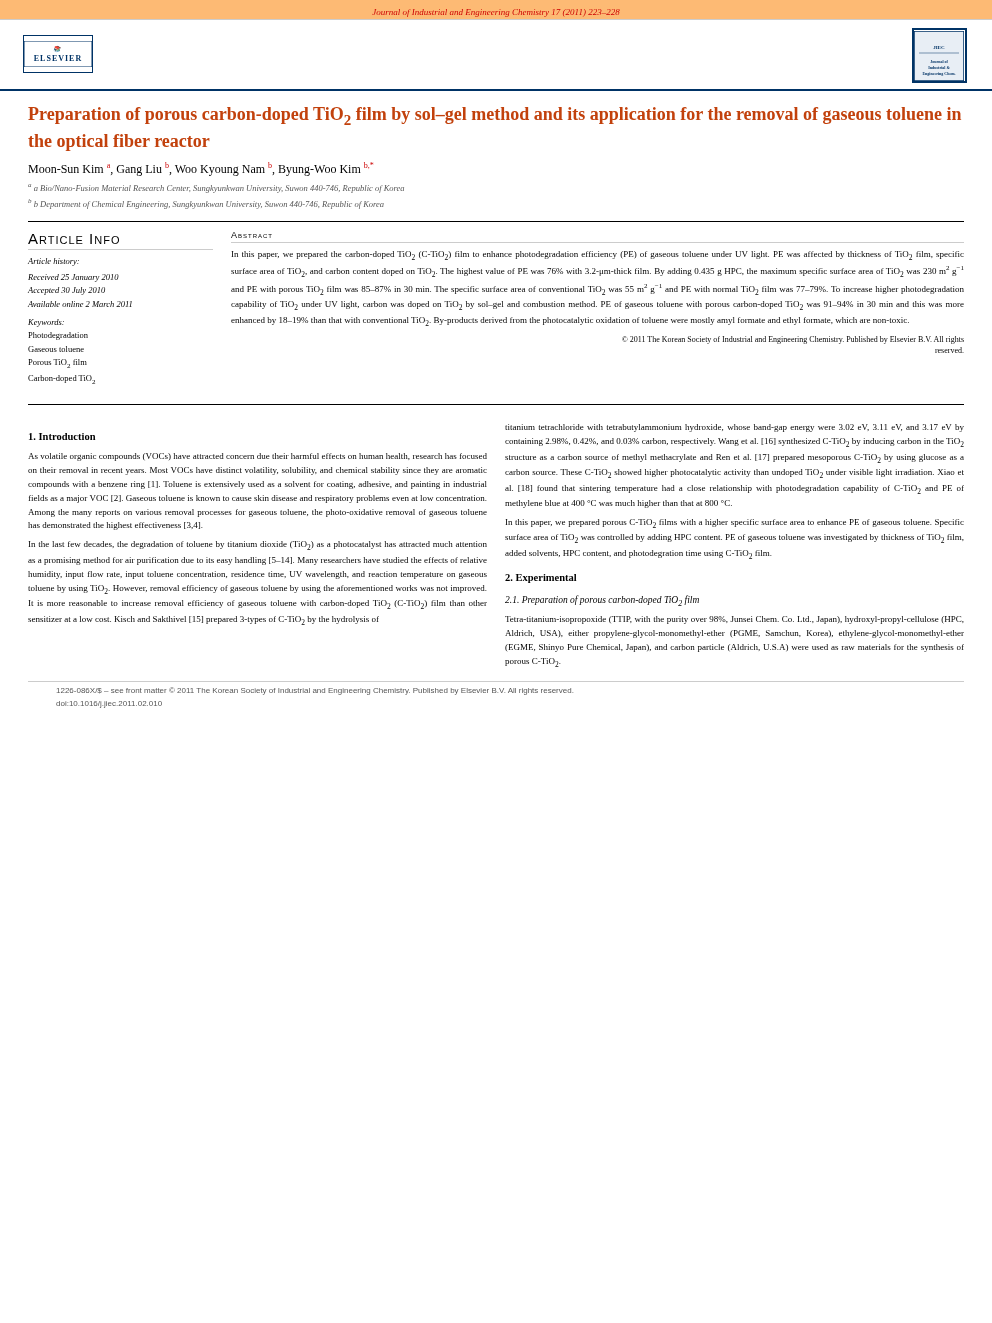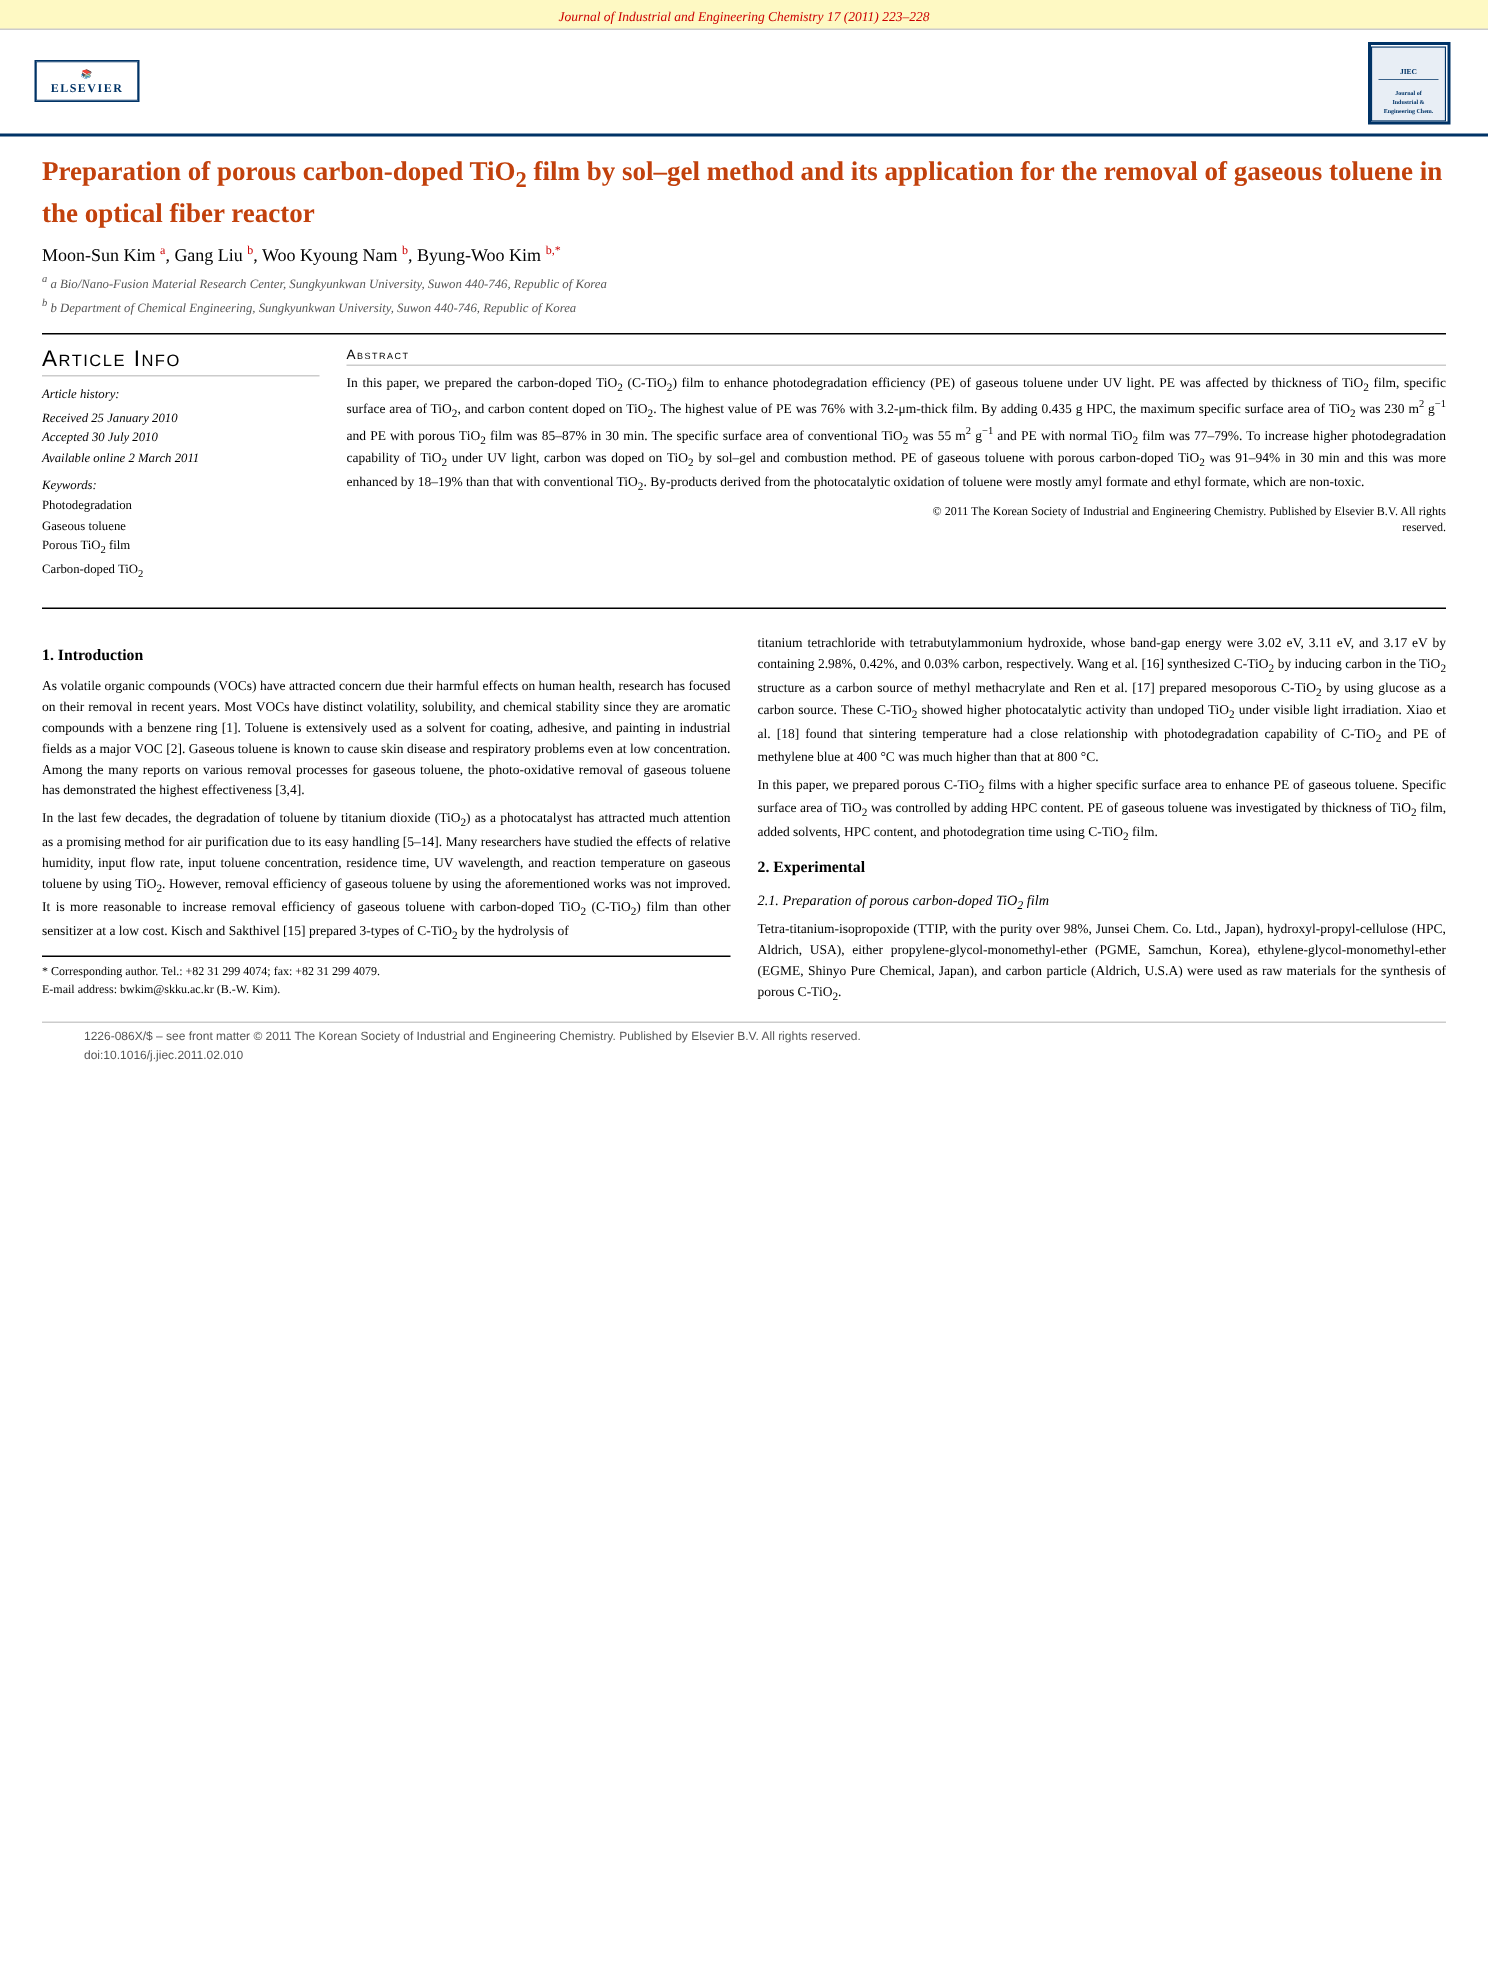--- a/index.html
+++ b/index.html
@@ -11,21 +11,21 @@
       width: 992px;
       min-height: 1323px;
     }
     .page {
       width: 992px;
       background: #fff;
       padding: 0;
     }
     
     .top-banner {
-      background: #fef9c3;
+      background: #fdba74;
       text-align: center;
       padding: 6px 20px 2px;
       border-bottom: 1px solid #ccc;
     }
     .top-banner .journal-ref {
       font-size: 9px;
       color: #c00;
       font-style: italic;
     }
     
@@ -37,21 +37,21 @@
       gap: 10px;
     }
     .journal-header .logo-left {
       display: flex;
       flex-direction: column;
       align-items: center;
       min-width: 80px;
     }
     .elsevier-logo {
       width: 70px;
-      height: 28px;
+      height: 38px;
       border: 1px solid #003366;
       display: flex;
       align-items: center;
       justify-content: center;
       font-size: 7px;
       color: #003366;
       font-weight: bold;
       letter-spacing: 1px;
       margin-bottom: 3px;
     }
@@ -369,24 +369,20 @@
         <div class="section-heading">1. Introduction</div>
 
         <div class="body-para">
           As volatile organic compounds (VOCs) have attracted concern due their harmful effects on human health, research has focused on their removal in recent years. Most VOCs have distinct volatility, solubility, and chemical stability since they are aromatic compounds with a benzene ring [1]. Toluene is extensively used as a solvent for coating, adhesive, and painting in industrial fields as a major VOC [2]. Gaseous toluene is known to cause skin disease and respiratory problems even at low concentration. Among the many reports on various removal processes for gaseous toluene, the photo-oxidative removal of gaseous toluene has demonstrated the highest effectiveness [3,4].
         </div>
 
         <div class="body-para">
           In the last few decades, the degradation of toluene by titanium dioxide (TiO<sub>2</sub>) as a photocatalyst has attracted much attention as a promising method for air purification due to its easy handling [5–14]. Many researchers have studied the effects of relative humidity, input flow rate, input toluene concentration, residence time, UV wavelength, and reaction temperature on gaseous toluene by using TiO<sub>2</sub>. However, removal efficiency of gaseous toluene by using the aforementioned works was not improved. It is more reasonable to increase removal efficiency of gaseous toluene with carbon-doped TiO<sub>2</sub> (C-TiO<sub>2</sub>) film than other sensitizer at a low cost. Kisch and Sakthivel [15] prepared 3-types of C-TiO<sub>2</sub> by the hydrolysis of
         </div>
 
-        <div class="footnote-area">
-          <div>* Corresponding author. Tel.: +82 31 299 4074; fax: +82 31 299 4079.</div>
-          <div>E-mail address: bwkim@skku.ac.kr (B.-W. Kim).</div>
-        </div>
 
       </div>
 
       <div class="body-right">
 
         <div class="body-para">
           titanium tetrachloride with tetrabutylammonium hydroxide, whose band-gap energy were 3.02 eV, 3.11 eV, and 3.17 eV by containing 2.98%, 0.42%, and 0.03% carbon, respectively. Wang et al. [16] synthesized C-TiO<sub>2</sub> by inducing carbon in the TiO<sub>2</sub> structure as a carbon source of methyl methacrylate and Ren et al. [17] prepared mesoporous C-TiO<sub>2</sub> by using glucose as a carbon source. These C-TiO<sub>2</sub> showed higher photocatalytic activity than undoped TiO<sub>2</sub> under visible light irradiation. Xiao et al. [18] found that sintering temperature had a close relationship with photodegradation capability of C-TiO<sub>2</sub> and PE of methylene blue at 400 °C was much higher than that at 800 °C.
         </div>
 
         <div class="body-para">

